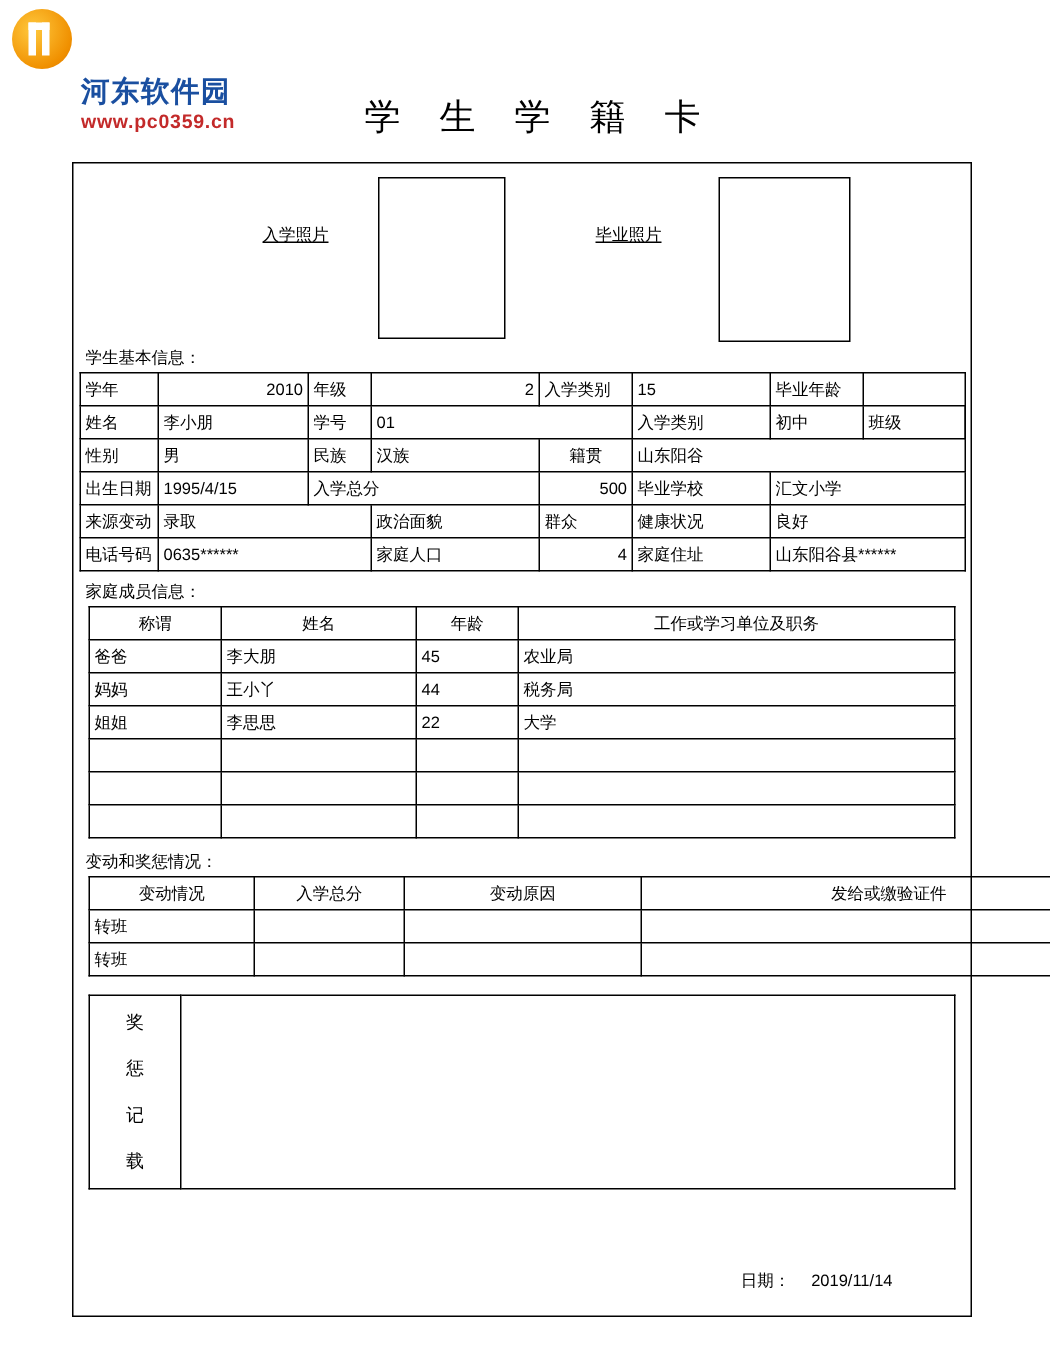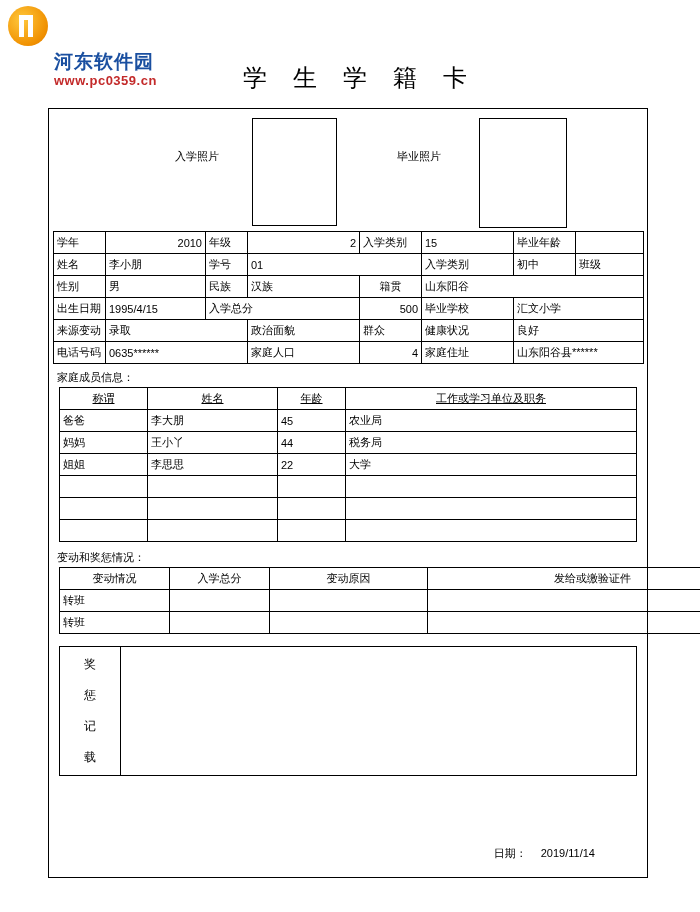--- a/index.html
+++ b/index.html
@@ -91,20 +91,21 @@
     box-sizing: border-box;
     padding: 0;
   }
   .photo-row {
     position: relative;
     height: 122px;
   }
   .photo-label {
     position: absolute;
     font-size: 11px;
+    text-decoration: underline;
   }
   .photo-box {
     position: absolute;
     border: 1px solid #000;
     box-sizing: border-box;
   }
   #photo-entry-label { left: 126px; top: 40px; }
   #photo-entry-box { left: 203px; top: 9px; width: 85px; height: 108px; }
   #photo-grad-label { left: 348px; top: 40px; }
   #photo-grad-box { left: 430px; top: 9px; width: 88px; height: 110px; }
@@ -128,21 +129,21 @@
   }
   .basic-table {
     width: 590px;
     margin: 0 0 0 4px;
   }
   .fam-table {
     width: 578px;
     margin: 0 0 0 10px;
     text-align: left;
   }
-  .fam-table tr.head td { text-align: center; text-decoration: underline; }
+  .fam-table tr.head td { text-align: center; }
   .fam-table td { height: 22px; }
   .chg-table {
     width: 699px;
     margin: 0 0 0 10px;
   }
   .chg-table tr.head td { text-align: center; }
   .chg-table td { height: 21px; }
   .num { text-align: right; padding-right: 5px; }
   .ctr { text-align: center; }
 
@@ -196,20 +197,21 @@
 
 <div class="sheet">
 
   <div class="photo-row">
     <div class="photo-label" id="photo-entry-label">入学照片</div>
     <div class="photo-box" id="photo-entry-box"></div>
     <div class="photo-label" id="photo-grad-label">毕业照片</div>
     <div class="photo-box" id="photo-grad-box"></div>
   </div>
 
+  <div class="section-label">学生基本信息：</div>
   <table class="basic-table grid">
     <colgroup>
       <col style="width:52px">
         <col style="width:100px">
       <col style="width:42px">
         <col style="width:112px">
       <col style="width:62px">
         <col style="width:92px">
       <col style="width:62px">
         <col style="width:68px">

